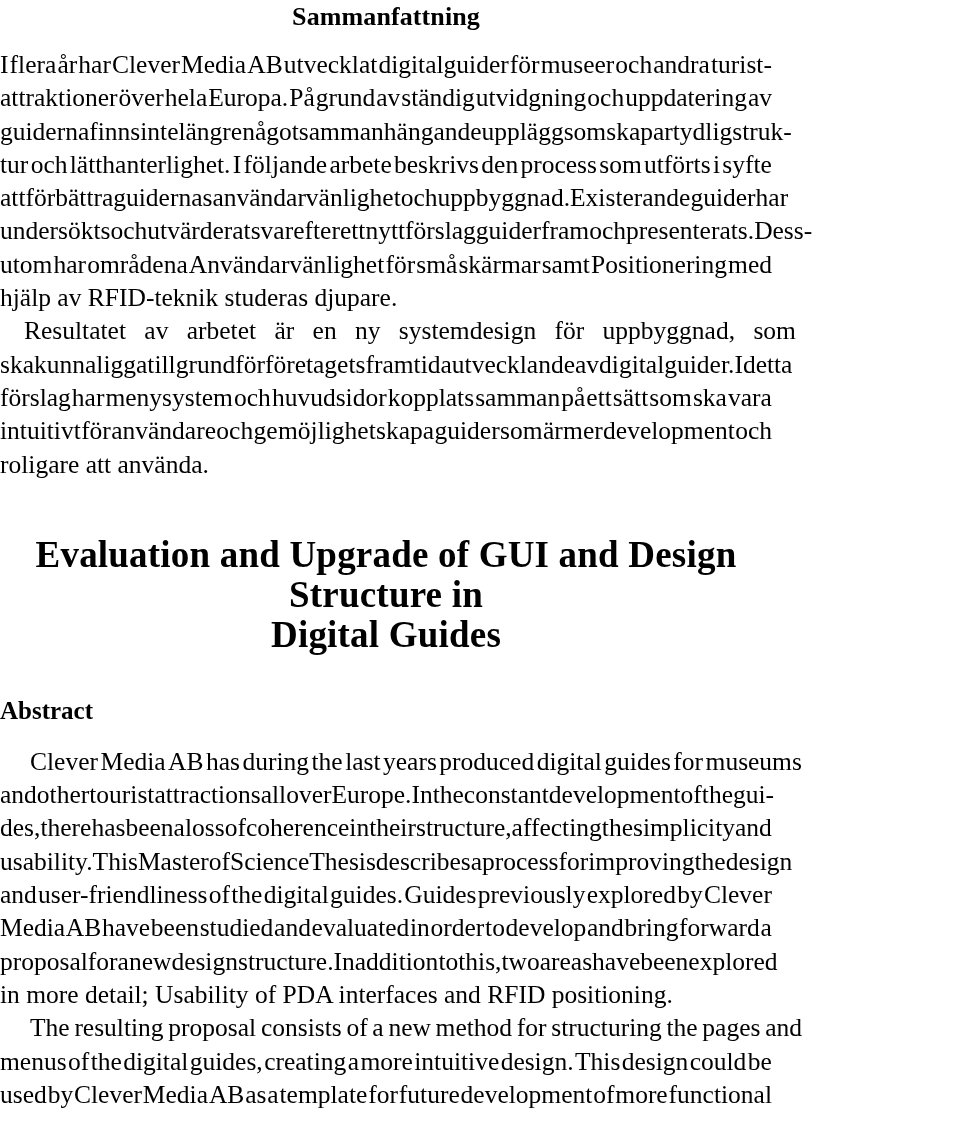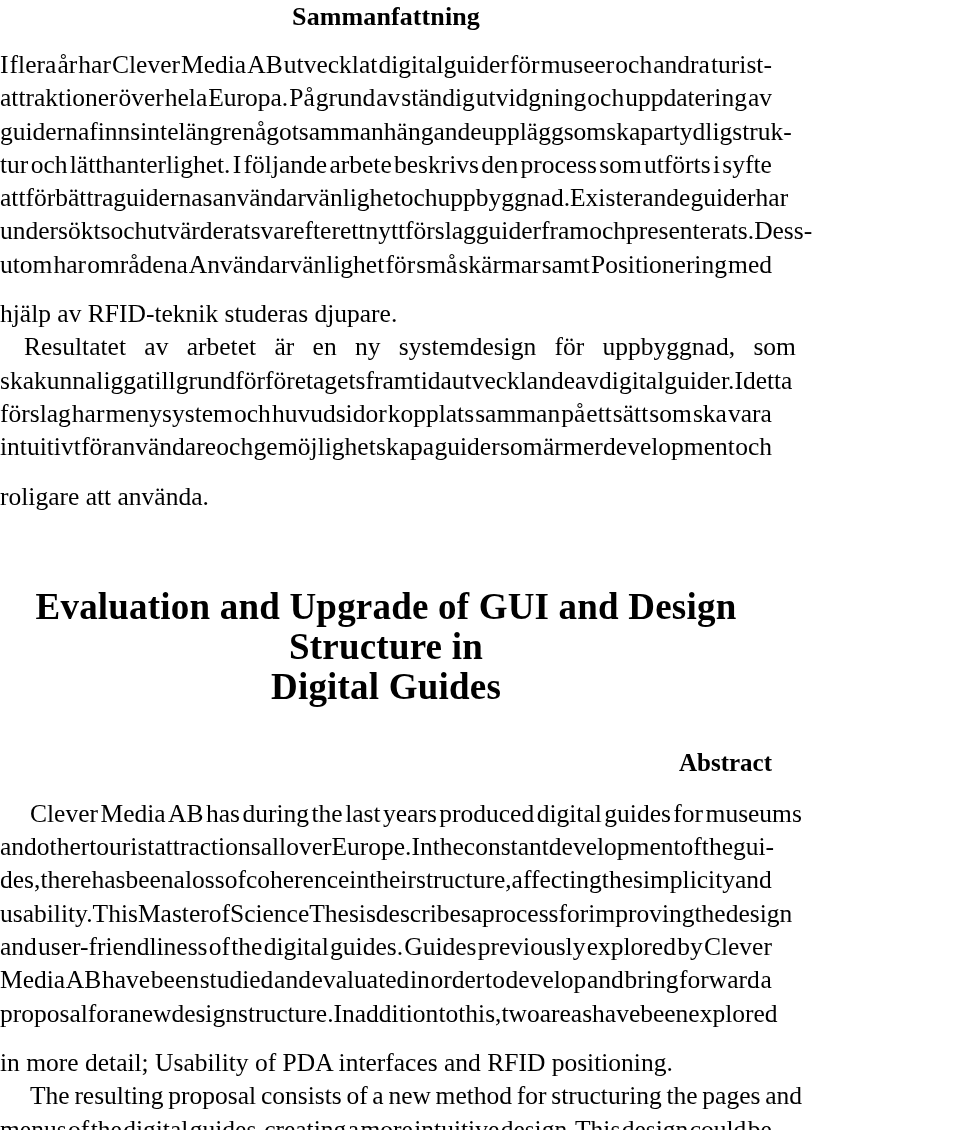--- a/index.html
+++ b/index.html
@@ -51,52 +51,51 @@
     white-space: pre;
     width: 100%;
   }
   
   .ln.j {
     justify-content: space-between;
   }
   
   .ln.last {
     justify-content: flex-start;
-    margin-top: 16px;
   }
   .ln .w {
     white-space: pre;
   }
   .ln.last {
     display: block;
   }
   .ln.ind {
     padding-left: 24px;
   }
   .ln.ind-en {
     padding-left: 30px;
   }
 
   
   .title-block {
-    margin-top: 74px;
+    margin-top: 54px;
     text-align: center;
   }
   .doc-title {
     font-weight: bold;
     font-size: 37px;
     line-height: 40px;
     margin: 0;
     padding: 0 2px;
     letter-spacing: 0.2px;
   }
 
   
   .abstract-heading {
-    text-align: right;
+    text-align: left;
     font-weight: bold;
     font-size: 25px;
     line-height: 28px;
     margin: 0;
     padding-top: 42px;
   }
 
   .abstract-block {
     margin-top: 20px;
   }

